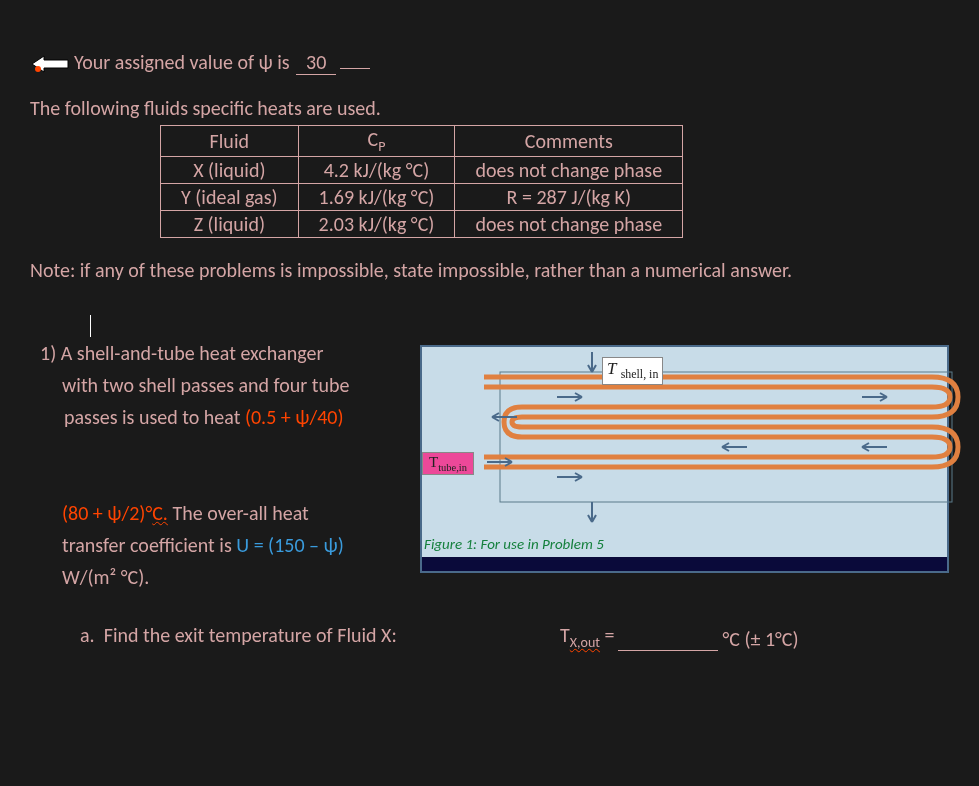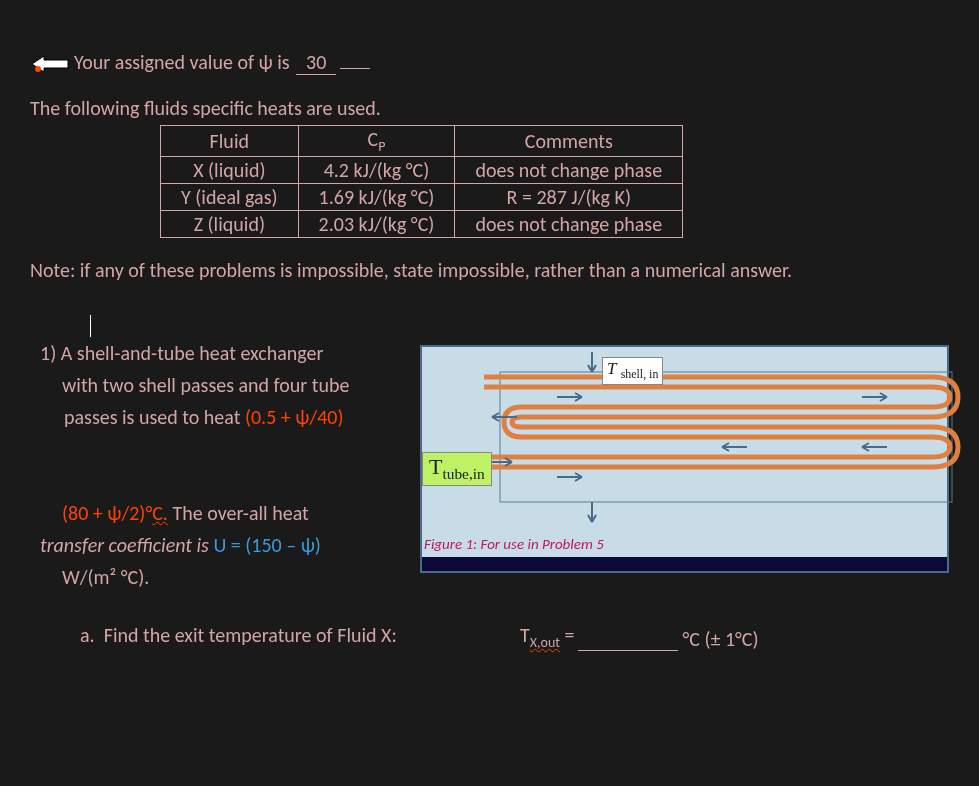--- a/index.html
+++ b/index.html
@@ -105,34 +105,34 @@
       background: #fff;
       border: 1px solid #888;
       padding: 1px 4px;
       z-index: 10;
     }
     .tube-label {
       position: absolute;
       top: 105px;
       left: 0px;
       font-family: 'Times New Roman', serif;
-      font-size: 22px;
+      font-size: 15px;
       color: #222;
-      background: #bef264;
+      background: #ec4899;
       border: 1px solid #888;
       padding: 1px 6px;
       z-index: 10;
     }
     .fig-caption {
       position: absolute;
       bottom: 18px;
       left: 2px;
       font-size: 15px;
       font-style: italic;
-      color: #be185d;
+      color: #15803d;
     }
     .caption-underline {
       position: absolute;
       bottom: 0;
       left: 0;
       right: 0;
       height: 14px;
       background: #0a0a3a;
     }
     .tube-svg {
@@ -141,20 +141,21 @@
       left: 0;
     }
     .subparts {
       margin-top: 30px;
       margin-left: 50px;
     }
     .subpart {
       display: flex;
       align-items: baseline;
       margin-bottom: 25px;
+      gap: 40px;
     }
     .subpart-text {
       flex: 0 0 440px;
     }
     .subpart-answer {
       display: flex;
       align-items: flex-end;
       gap: 4px;
     }
     .answer-blank {
@@ -214,21 +215,21 @@
 <div class="problem">
   <div class="problem-text">
     <div class="problem-body">
       <span class="problem-num">1)</span>
       <span>A shell-and-tube heat exchanger</span><br>
       <span style="margin-left:22px;">with two shell passes and four tube</span><br>
       <span style="margin-left:24px;">passes is used to heat </span><span class="red-text">(0.5 + ψ/40)</span><br>
       <br>
       <br>
       <span style="margin-left:22px;"><span class="red-text">(80 + ψ/2)°</span><span class="red-text wavy">C.</span><span>  The over-all heat</span></span><br>
-      <span style="font-style:italic;">transfer coefficient is </span><span class="blue-text">U = (150 – ψ)</span><br>
+      <span style="margin-left:22px;">transfer coefficient is </span><span class="blue-text">U = (150 – ψ)</span><br>
       <span style="margin-left:22px;">W/(m² °C).</span>
     </div>
   </div>
 
   <div class="figure-container">
     <svg class="tube-svg" width="540" height="200">
 
       <rect x="78" y="25" width="452" height="130" fill="none" stroke="#5a7a8a" stroke-width="1"></rect>
 
       <g stroke="#e08040" stroke-width="5" fill="none">

